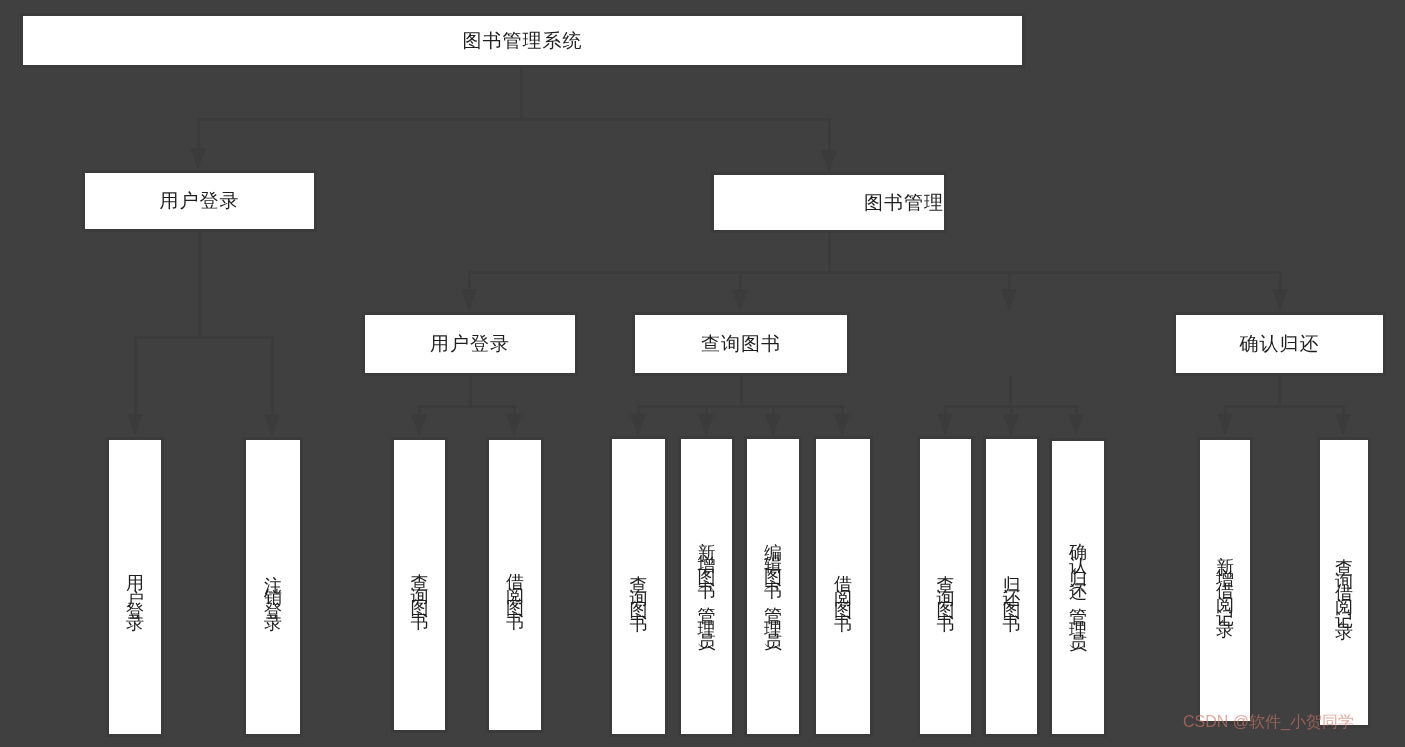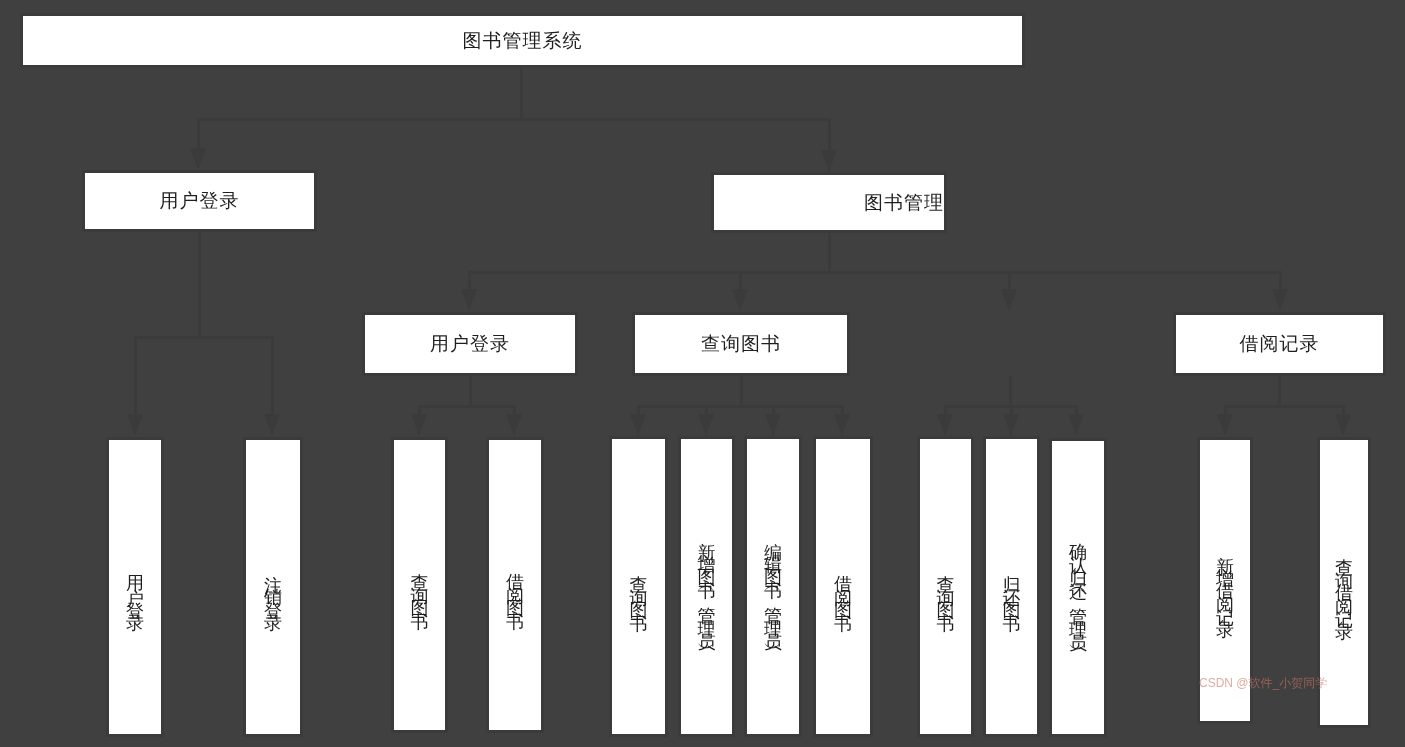--- a/index.html
+++ b/index.html
@@ -21,22 +21,22 @@
     writing-mode:vertical-rl; line-height:1; letter-spacing:13px;
   }
   .h { position:absolute; height:3px; background:#3b3b3b; }
   .v { position:absolute; width:3px;  background:#3b3b3b; }
   .arr {
     position:absolute; width:0; height:0;
     border-left:8px solid transparent; border-right:8px solid transparent;
     border-top:22px solid #3b3b3b;
   }
   .watermark {
-    position:absolute; left:1183px; top:675px; font-size:12px;
-    color:rgba(205,118,104,0.62); white-space:nowrap; z-index:5;margin-left:16px;
+    position:absolute; left:1183px; top:712px; font-size:16px;
+    color:rgba(205,118,104,0.62); white-space:nowrap; z-index:5;
   }
 </style>
 </head>
 <body>
 
 <div class="canvas">
 
   <div class="v" style="left:520px; top:68px; height:52px;"></div>
   <div class="h" style="left:197px; top:118px; width:634px;"></div>
   <div class="v" style="left:197px; top:118px; height:32px;"></div>
@@ -107,21 +107,21 @@
     <span>图书管理</span>
   </div>
 
   <div class="box" style="left:362px; top:312px; width:216px; height:64px;">
     <span>用户登录</span>
   </div>
   <div class="box" style="left:632px; top:312px; width:218px; height:64px;">
     <span>查询图书</span>
   </div>
   <div class="box" style="left:1173px; top:312px; width:213px; height:64px;">
-    <span>借阅记录</span>
+    <span>确认归还</span>
   </div>
 
   <div class="vbox" style="left:106px; top:437px; width:58px; height:300px;">
     <span class="vtext">用户登录</span>
   </div>
   <div class="vbox" style="left:243px; top:437px; width:60px; height:300px;">
     <span class="vtext">注销登录</span>
   </div>
 
   <div class="vbox" style="left:391px; top:437px; width:57px; height:296px;">

